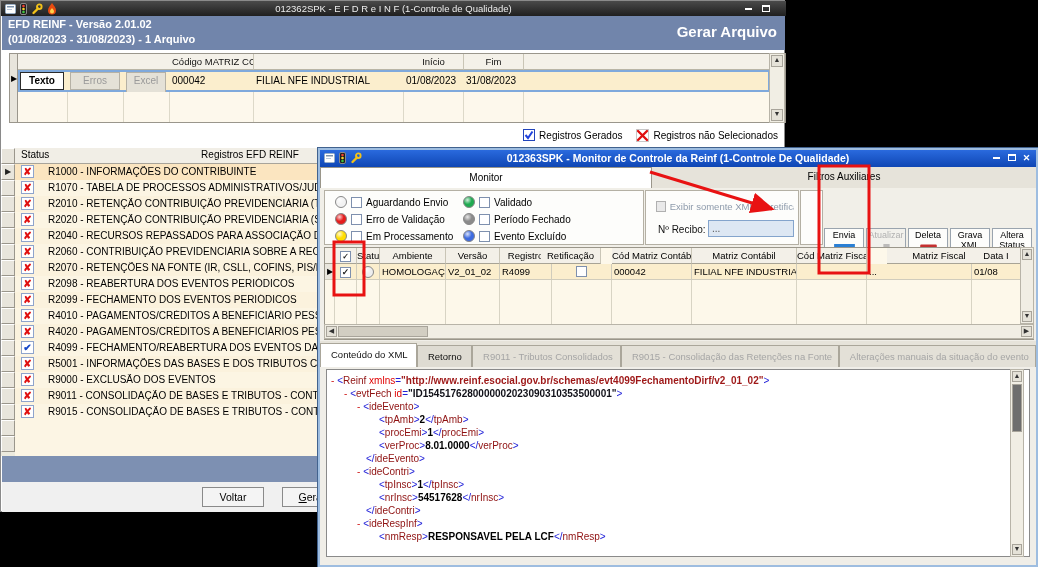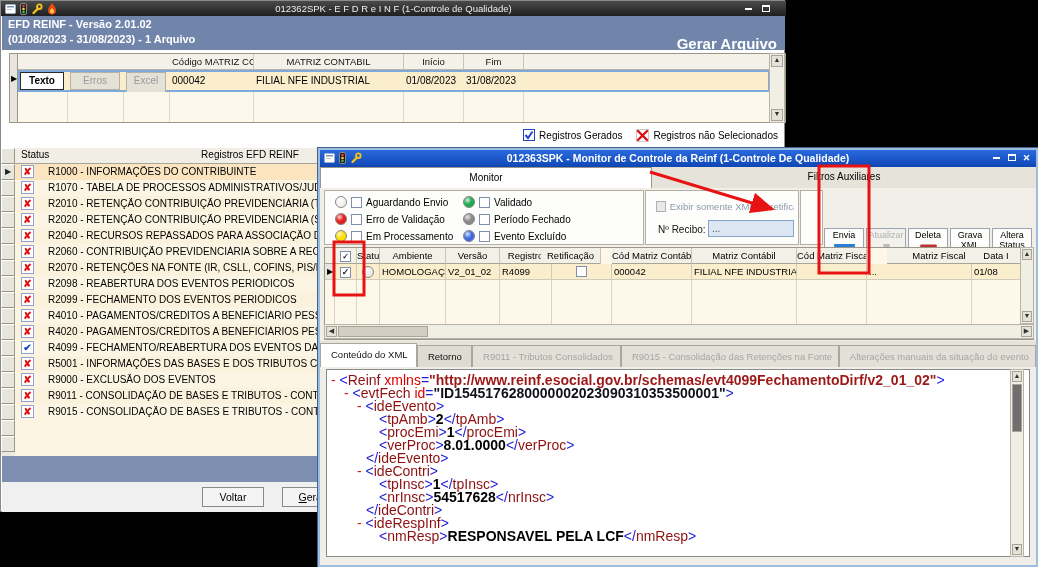--- a/index.html
+++ b/index.html
@@ -17,21 +17,21 @@
   #bg-title { width:100%; text-align:center; font-size:9.5px; line-height:15px; color:#eee; }
   .tb-icons { left:4px; top:1px; height:13px; display:flex; gap:4px; align-items:center; }
   .tb-icon { display:inline-flex; }
   .winctl { width:13px; height:11px; display:inline-flex; align-items:center; justify-content:center;
     color:#fff; font-size:9px; }
   .ctl-min i { display:block; width:7px; height:0; border-bottom:2px solid #fff; }
   .ctl-box i { display:block; width:8px; height:7px; border:1px solid #fff; border-top:2px solid #fff; }
   #bg-hdr { left:1px; top:15px; width:783px; height:34px; background:#7185ab; color:#fff; }
   #bg-hdr-l1 { left:6px; top:2px; font-size:11px; font-weight:bold; }
   #bg-hdr-l2 { left:6px; top:17px; font-size:11px; font-weight:bold; }
-  #bg-hdr-action { right:8px; top:7px; font-size:15px; font-weight:bold;margin-top:12px; }
+  #bg-hdr-action { right:8px; top:7px; font-size:15px; font-weight:bold; }
 
   #bg-grid { left:8px; top:52px; width:777px; height:70px; background:#fdf8ec; border:1px solid #9a968c; }
   .bg-mkcol { background:#e8e5dc; border-right:1px solid #9a968c; }
   .gridhdr { background:#f4f1e9; border-right:1px solid #c9c5b6; border-bottom:1px solid #b9b5a6;
     font-size:9.5px; line-height:15px; text-align:center; color:#111; }
   .gridcell { font-size:10px; border-right:1px solid #d8d4c4; }
   .minibtn { font-size:10px; text-align:center; border:1px solid #2b2b2b; background:#fff;
     font-weight:bold; line-height:16px; }
   .minibtn.dis { border:1px solid #b5b1a5; background:#e4e1d7; color:#9a9a9a; font-weight:normal; }
   #bg-filters { left:0; top:126px; width:777px; height:16px; display:flex; justify-content:flex-end;
@@ -111,21 +111,21 @@
     align-items:flex-end; }
   .xtab { height:22px; font-size:9.5px; line-height:21px; text-align:center; padding:0 10px;
     border:1px solid #aaa69a; border-bottom:none; background:#dedbd2; color:#111;
     white-space:nowrap; overflow:hidden; }
   .xtab.active { background:#fff; height:24px; }
   .xtab.disabled { color:#a5a5a5; background:#e3e0d7; }
 
   #xml-panel { left:6px; top:219px; width:704px; height:188px; background:#fff;
     border:1px solid #8a8a8a; overflow:hidden; }
   #xml-body { position:absolute; left:4px; top:4px; width:680px; height:180px; overflow:hidden;
-    font-size:14px; line-height:13px; }
+    font-size:10px; line-height:13px; }
   .xline { white-space:nowrap; }
   .xm { color:#d02020; }         
   .xp { color:#2020d8; }         
   .xt { color:#8e1010; }         
   .xa { color:#e00000; }         
   .xu { color:#9e1818; font-weight:bold; } 
   .xi { color:#101018; font-weight:bold; } 
   .xx { color:#000;    font-weight:bold; } 
   #xml-scroll { left:690px; top:219px; width:14px; height:188px; }
 
@@ -182,21 +182,20 @@
       <div id="bg-hdr-l1" class="abs nowrap">EFD REINF - Versão 2.01.02</div>
       <div id="bg-hdr-l2" class="abs nowrap">(01/08/2023 - 31/08/2023) - 1 Arquivo</div>
       <div id="bg-hdr-action" class="abs nowrap">Gerar Arquivo</div>
     </div>
 
     <div id="bg-grid" class="abs">
         <div class="abs bg-mkcol" style="left: 0px; top: 0px; width: 8px; height: 68px;"></div>
         <div class="abs" style="left: 1px; top: 20px; font-size: 8px;">▶</div>
         <div class="abs gridhdr" style="left: 8px; top: 0px; width: 752px; height: 16px;"></div>
         <div class="abs gridhdr nowrap" style="left: 160px; top: 0px; width: 84px; height: 16px; text-align: left; padding-left: 2px;">Código MATRIZ CONTÁBIL</div>
-        <div class="abs gridhdr nowrap" style="left: 244px; top: 0px; width: 150px; height: 16px; text-align: center; padding-left: 0px;">MATRIZ CONTABIL</div>
         <div class="abs gridhdr nowrap" style="left: 394px; top: 0px; width: 60px; height: 16px; text-align: center; padding-left: 0px;">Início</div>
         <div class="abs gridhdr nowrap" style="left: 454px; top: 0px; width: 60px; height: 16px; text-align: center; padding-left: 0px;">Fim</div>
         <div class="abs gridhdr" style="left: 514px; top: 0px; width: 246px; height: 16px;"></div>
         <div class="abs" style="left: 8px; top: 16px; width: 752px; height: 22px; background: rgb(251, 238, 205); box-shadow: rgb(127, 169, 220) 0px 0px 0px 2px inset;">
           <div class="minibtn abs" style="left: 2px; top: 2px; width: 44px; height: 18px;">Texto</div>
           <div class="minibtn abs dis" style="left: 52px; top: 2px; width: 50px; height: 18px;">Erros</div>
           <div class="minibtn abs dis" style="left: 108px; top: 2px; width: 40px; height: 36px;">Excel</div>
           <div class="abs gridcell nowrap" style="left: 152px; top: 0px; width: 84px; height: 22px; line-height: 21px; padding-left: 2px; border-right: none;">000042</div>
           <div class="abs gridcell nowrap" style="left: 236px; top: 0px; width: 150px; height: 22px; line-height: 21px; padding-left: 2px; border-right: none;">FILIAL NFE INDUSTRIAL</div>
           <div class="abs gridcell nowrap" style="left: 386px; top: 0px; width: 60px; height: 22px; line-height: 21px; padding-left: 2px; border-right: none;">01/08/2023</div>

